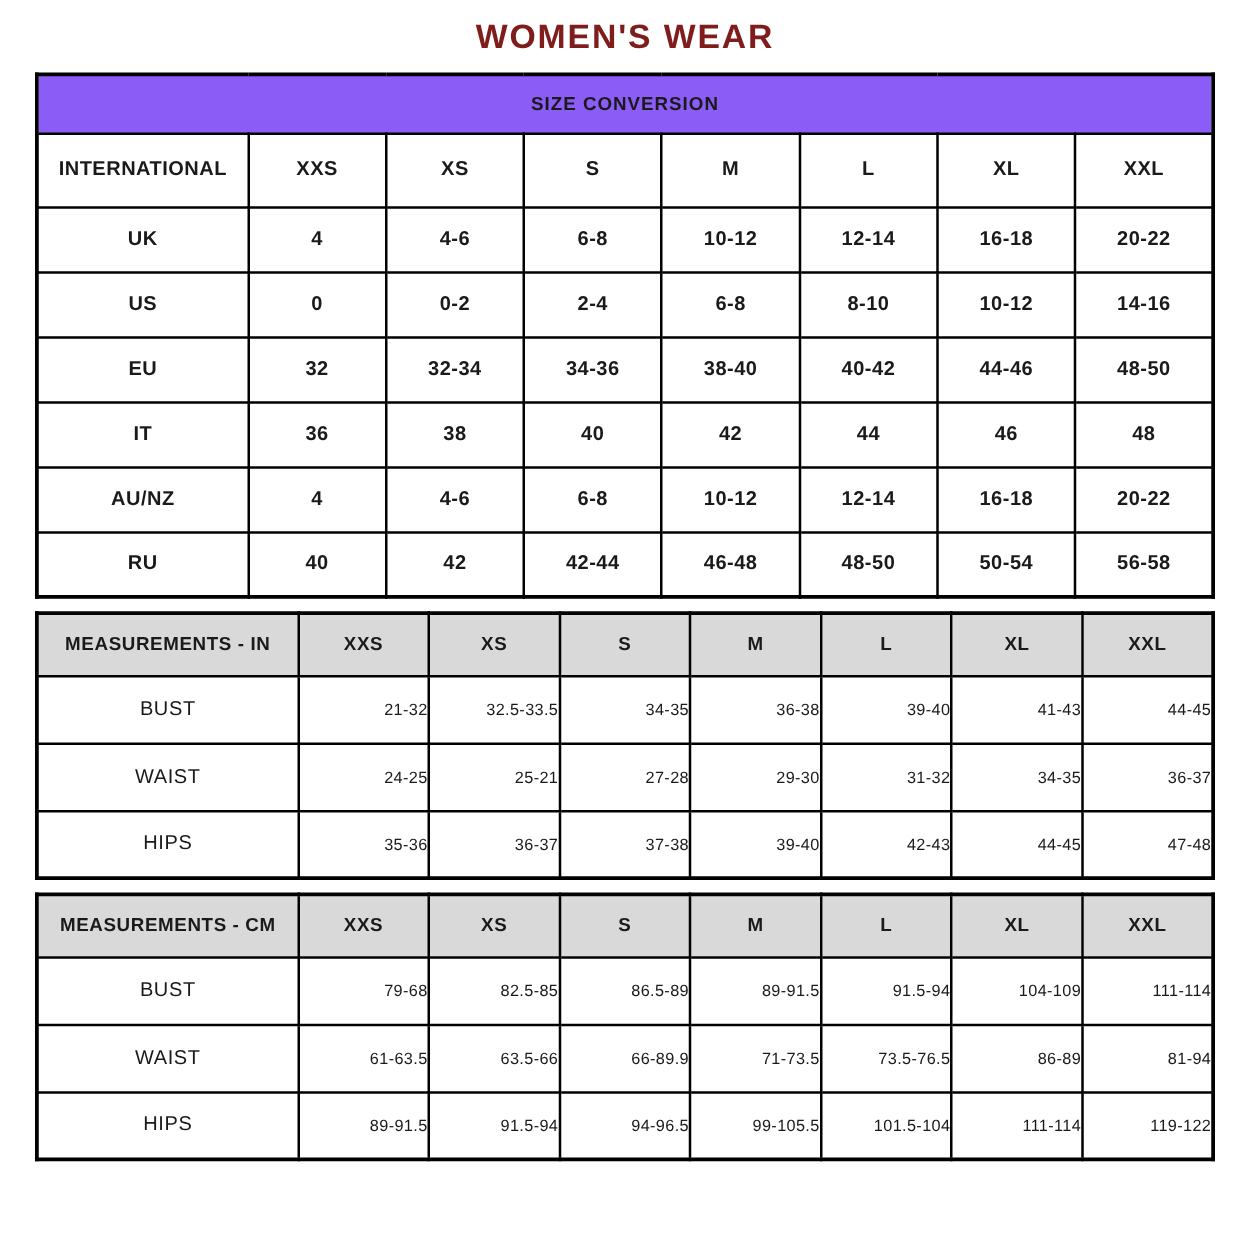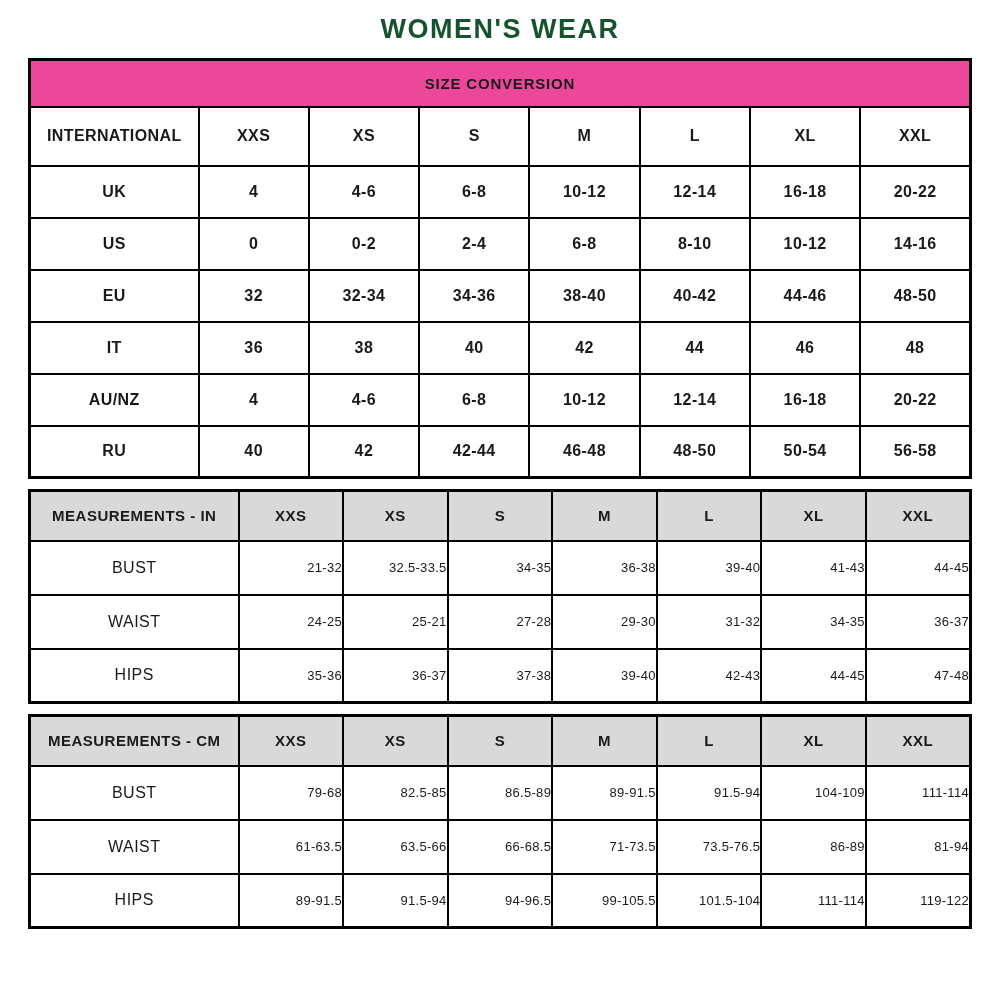--- a/index.html
+++ b/index.html
@@ -10,40 +10,40 @@
     color: #1a1a1a;
     overflow: hidden;
   }
   .page { width: 944px; margin: 0 auto; }
   .page-title {
     text-align: center;
     font-size: 27px;
     font-weight: 700;
     letter-spacing: 1.5px;
     padding: 14px 0 13px 0;
-    color: #14532d;
+    color: #7f1d1d;
   }
   table.tbl {
     border-collapse: collapse;
     table-layout: fixed;
     width: 944px;
     border: 3px solid #000000;
   }
   table.tbl + table.tbl { margin-top: 10px; }
   .tbl td, .tbl th {
     border: 2px solid #000000;
     text-align: center;
     vertical-align: middle;
     overflow: hidden;
     white-space: nowrap;
   }
   
   .t1 .caption {
     height: 47px;
-    background: #ec4899;
+    background: #8b5cf6;
     font-size: 15px;
     font-weight: 700;
     letter-spacing: 0.8px;
   }
   .t1 td { height: 52px; font-size: 16px; font-weight: 700; letter-spacing: 0.4px; }
   .t1 tr.colrow td { height: 59px; }
   
   .t23 tr.cap td {
     height: 50px;
     background: #d9d9d9;
@@ -236,21 +236,21 @@
           <td class="val">86.5-89</td>
           <td class="val">89-91.5</td>
           <td class="val">91.5-94</td>
           <td class="val">104-109</td>
           <td class="val">111-114</td>
         </tr>
         <tr>
           <td class="rowlabel">WAIST</td>
           <td class="val">61-63.5</td>
           <td class="val">63.5-66</td>
-          <td class="val">66-68.5</td>
+          <td class="val">66-89.9</td>
           <td class="val">71-73.5</td>
           <td class="val">73.5-76.5</td>
           <td class="val">86-89</td>
           <td class="val">81-94</td>
         </tr>
         <tr>
           <td class="rowlabel">HIPS</td>
           <td class="val">89-91.5</td>
           <td class="val">91.5-94</td>
           <td class="val">94-96.5</td>

